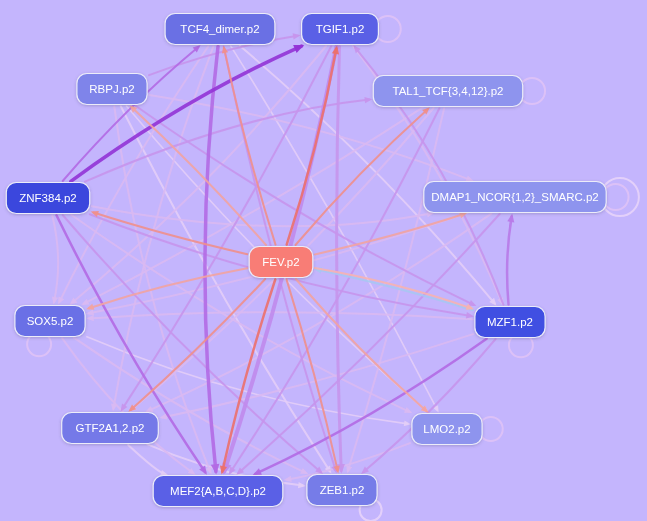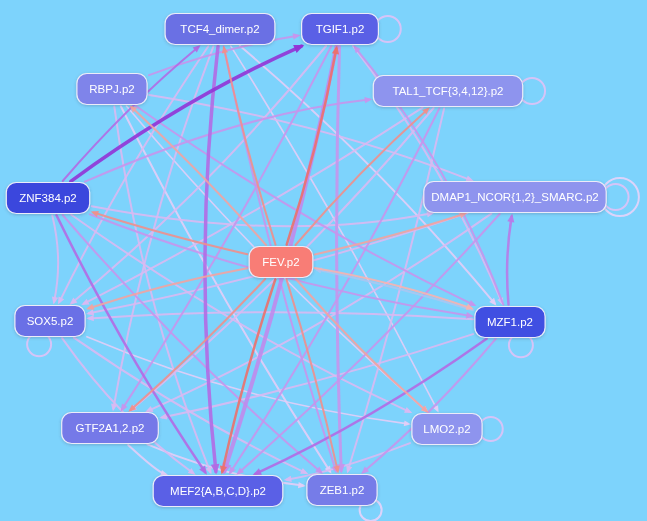--- a/index.html
+++ b/index.html
@@ -5,21 +5,21 @@
   html, body {
     margin: 0;
     padding: 0;
     background: #ffffff;
     font-family: "Liberation Sans", sans-serif;
   }
   .stage {
     position: relative;
     width: 647px;
     height: 521px;
-    background: #7dd3fc;
+    background: #c4b5fd;
     overflow: hidden;
   }
   svg { display: block; }
   .edge { fill: none; stroke-linecap: round; }
   .node-rect { stroke: #ececf9; stroke-width: 1.2; }
   .node-label {
     fill: #ffffff;
     font-family: "Liberation Sans", sans-serif;
     font-size: 11.5px;
     text-anchor: middle;

